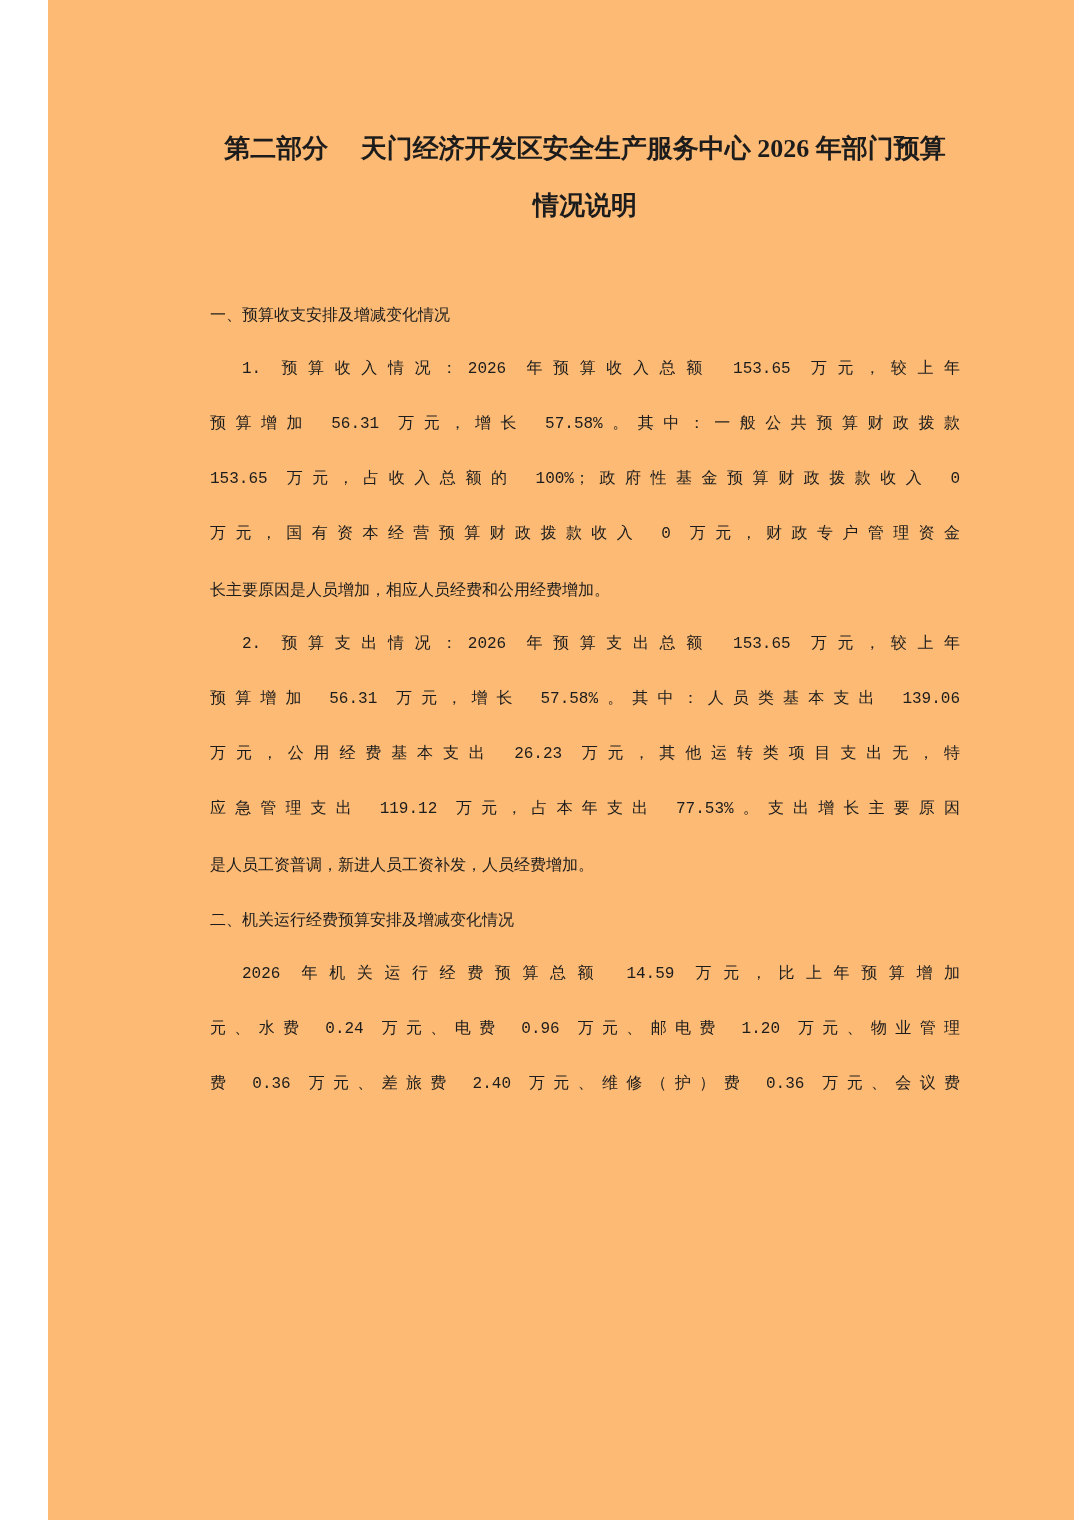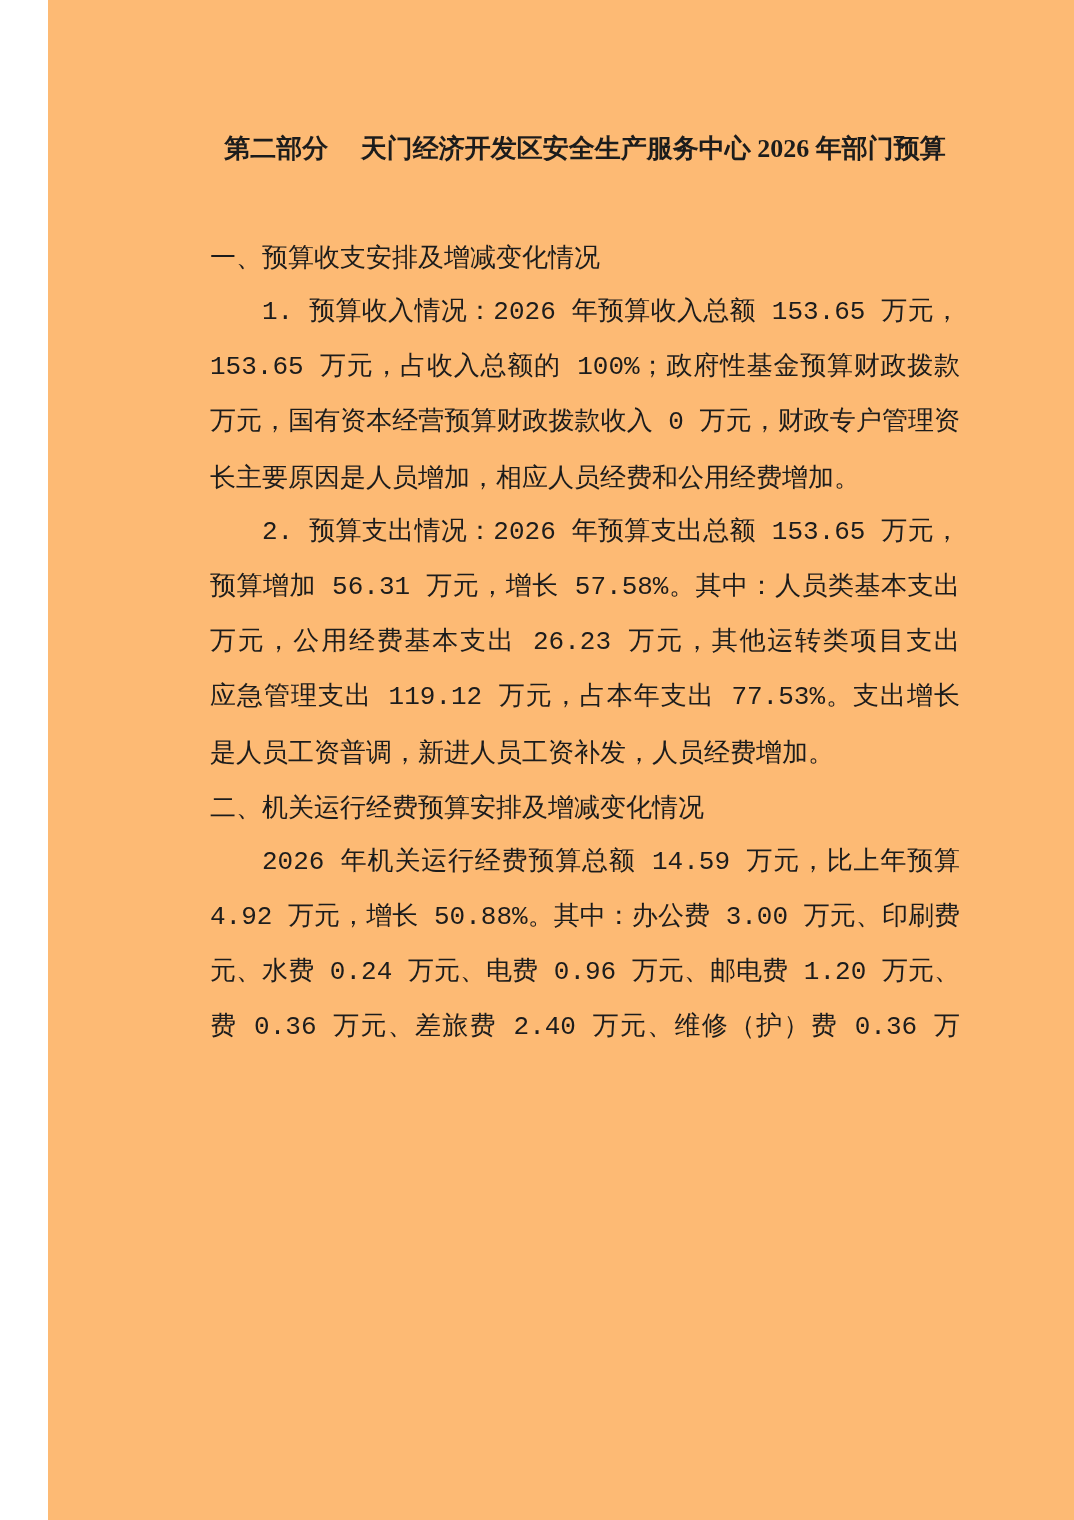--- a/index.html
+++ b/index.html
@@ -27,21 +27,21 @@
     text-align: center;
     font-weight: bold;
     font-size: 26px;
     line-height: 57px;
   }
   .title-line {
     height: 57px;
   }
   .body {
     margin-top: 53px;
-    font-size: 26px;
+    font-size: 16px;
   }
   .para {
     margin: 0;
   }
   .line {
     height: 55px;
     line-height: 55px;
     text-align: left;
     overflow: hidden;
   }
@@ -55,42 +55,43 @@
     text-indent: 2em;
   }
 </style>
 </head>
 <body>
 
 <div class="page">
   <div class="doc">
     <div class="title">
       <div class="title-line">第二部分　 天门经济开发区安全生产服务中心 2026 年部门预算</div>
+      <div class="title-line">情况说明</div>
     </div>
     <div class="body">
         <div class="para">
           <div class="line">一、预算收支安排及增减变化情况</div>
         </div>
         <div class="para">
           <div class="line j ind">1. 预算收入情况：2026 年预算收入总额 153.65 万元，较上年</div>
+          <div class="line j">预算增加 56.31 万元，增长 57.58%。其中：一般公共预算财政拨款</div>
           <div class="line j">153.65 万元，占收入总额的 100%；政府性基金预算财政拨款收入 0</div>
           <div class="line j">万元，国有资本经营预算财政拨款收入 0 万元，财政专户管理资金</div>
           <div class="line">长主要原因是人员增加，相应人员经费和公用经费增加。</div>
         </div>
         <div class="para">
           <div class="line j ind">2. 预算支出情况：2026 年预算支出总额 153.65 万元，较上年</div>
           <div class="line j">预算增加 56.31 万元，增长 57.58%。其中：人员类基本支出 139.06</div>
           <div class="line j">万元，公用经费基本支出 26.23 万元，其他运转类项目支出无，特</div>
           <div class="line j">应急管理支出 119.12 万元，占本年支出 77.53%。支出增长主要原因</div>
           <div class="line">是人员工资普调，新进人员工资补发，人员经费增加。</div>
         </div>
         <div class="para">
           <div class="line">二、机关运行经费预算安排及增减变化情况</div>
         </div>
         <div class="para">
           <div class="line j ind">2026 年机关运行经费预算总额 14.59 万元，比上年预算增加</div>
-          <div class="line j">4.92 万元，增长 50.88%。其中：办公费 3.00 万元、印刷费 0.60 万</div>
           <div class="line j">元、水费 0.24 万元、电费 0.96 万元、邮电费 1.20 万元、物业管理</div>
           <div class="line j">费 0.36 万元、差旅费 2.40 万元、维修（护）费 0.36 万元、会议费</div>
         </div>
       </div>
   </div>
 </div>
 
 </body></html>

